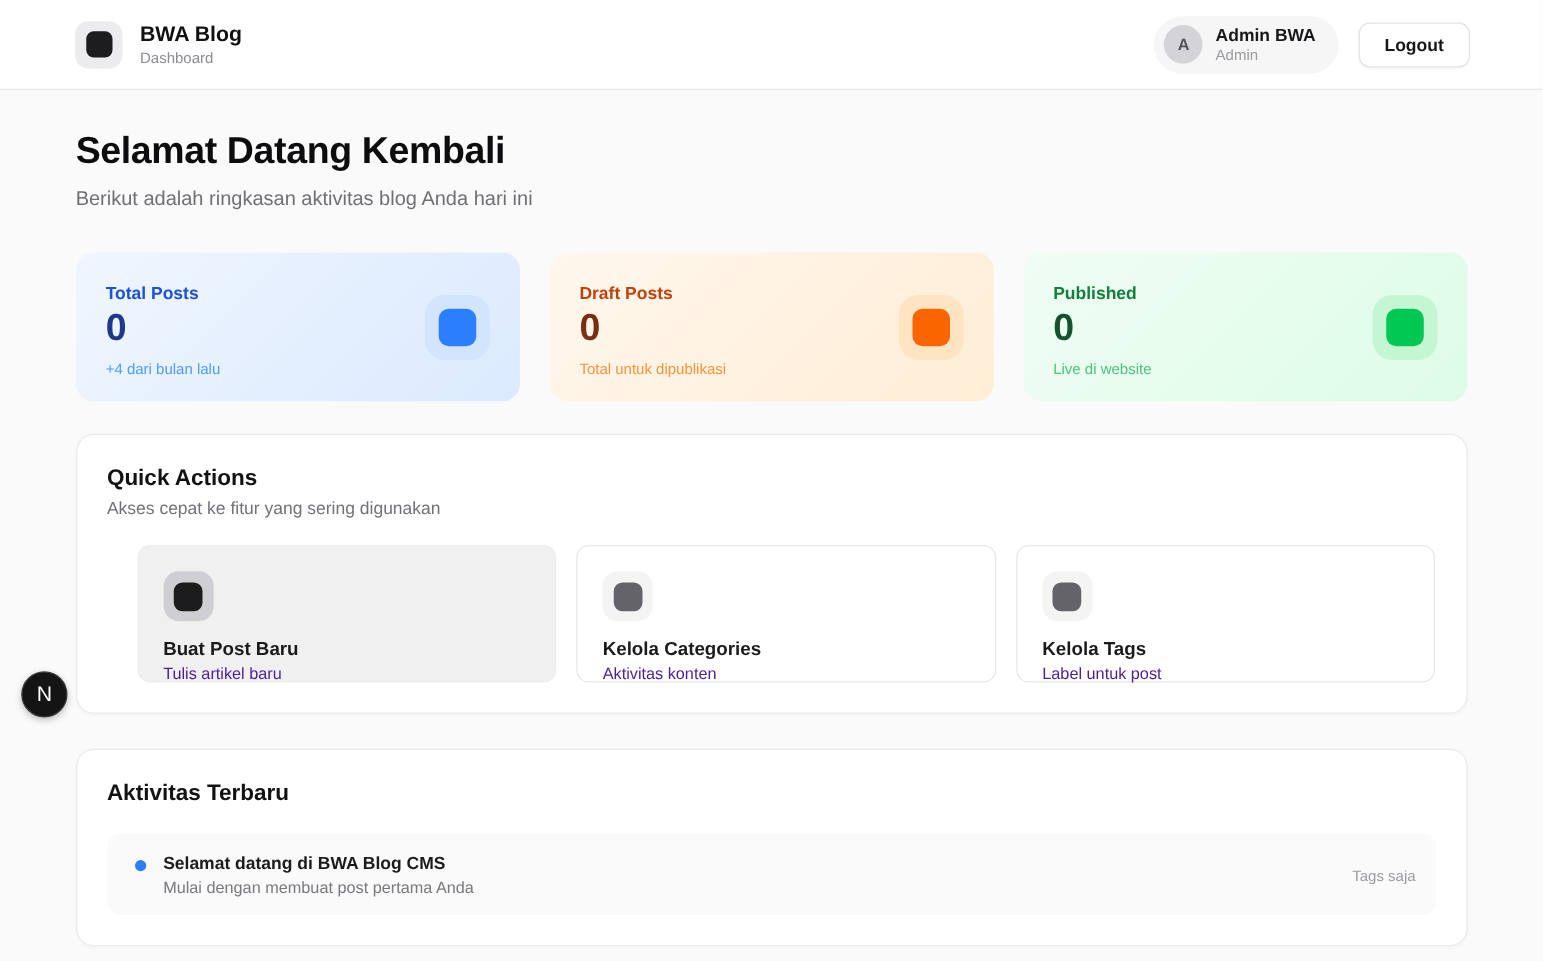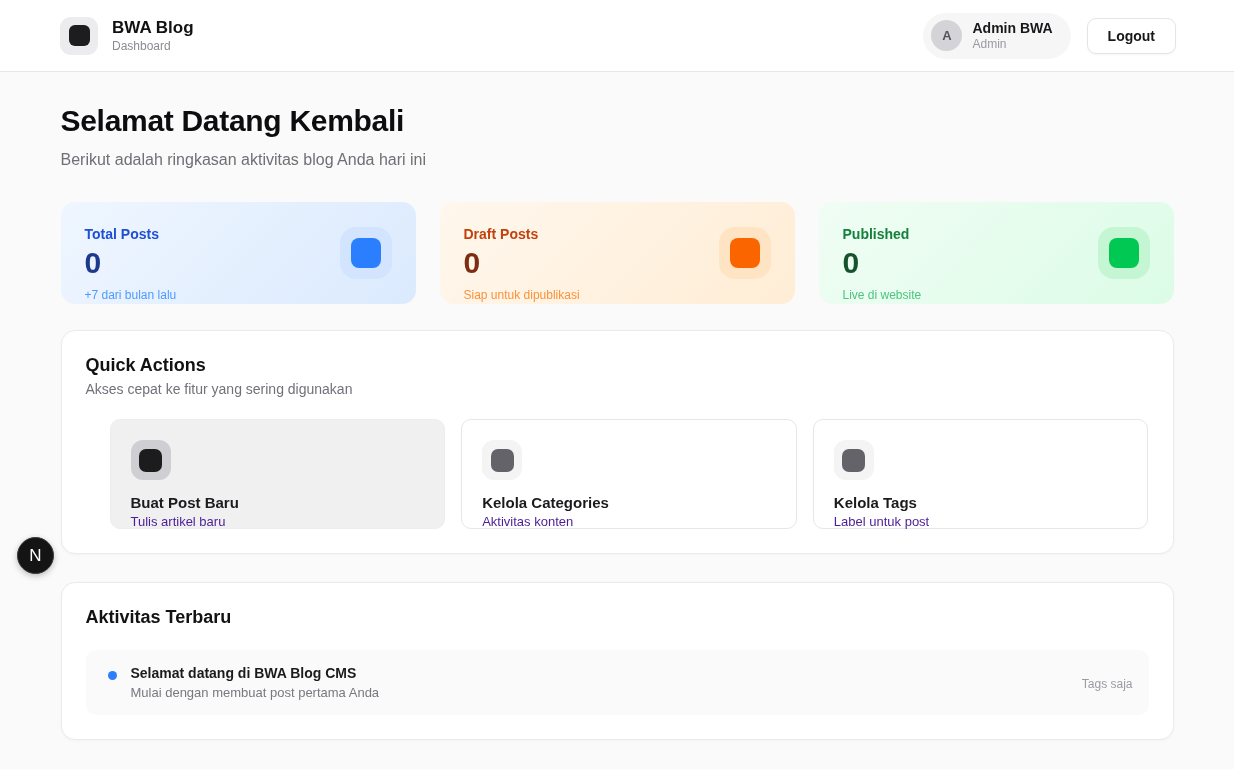--- a/index.html
+++ b/index.html
@@ -76,21 +76,21 @@
   
   .stats-row {
     display: grid;
     grid-template-columns: repeat(3, 1fr);
     gap: 24px;
     margin-top: 33px;
   }
   .stat-card {
     border-radius: 14px;
     padding: 24px;
-    height: 102px;
+    height: 119px;
     position: relative;
   }
   .stat-card.blue   { background: linear-gradient(135deg, #eff6ff 0%, #dbeafe 100%); }
   .stat-card.orange { background: linear-gradient(135deg, #fff7ed 0%, #ffedd5 100%); }
   .stat-card.green  { background: linear-gradient(135deg, #f0fdf4 0%, #dcfce7 100%); }
 
   .stat-label { font-size: 14px; font-weight: 700; }
   .stat-value { font-size: 30px; font-weight: 800; margin-top: 6px; line-height: 1; }
   .stat-note  { font-size: 12px; margin-top: 10px; }
 
@@ -225,29 +225,29 @@
 
 <main class="main">
 
   <h1 class="welcome-title">Selamat Datang Kembali</h1>
   <p class="welcome-subtitle">Berikut adalah ringkasan aktivitas blog Anda hari ini</p>
 
   <section class="stats-row">
     <div class="stat-card blue">
       <div class="stat-label">Total Posts</div>
       <div class="stat-value">0</div>
-      <div class="stat-note">+7 dari bulan lalu</div>
+      <div class="stat-note">+4 dari bulan lalu</div>
       <div class="stat-iconbox">
         <div class="stat-icon"></div>
       </div>
     </div>
     <div class="stat-card orange">
       <div class="stat-label">Draft Posts</div>
       <div class="stat-value">0</div>
-      <div class="stat-note">Siap untuk dipublikasi</div>
+      <div class="stat-note">Total untuk dipublikasi</div>
       <div class="stat-iconbox">
         <div class="stat-icon"></div>
       </div>
     </div>
     <div class="stat-card green">
       <div class="stat-label">Published</div>
       <div class="stat-value">0</div>
       <div class="stat-note">Live di website</div>
       <div class="stat-iconbox">
         <div class="stat-icon"></div>

